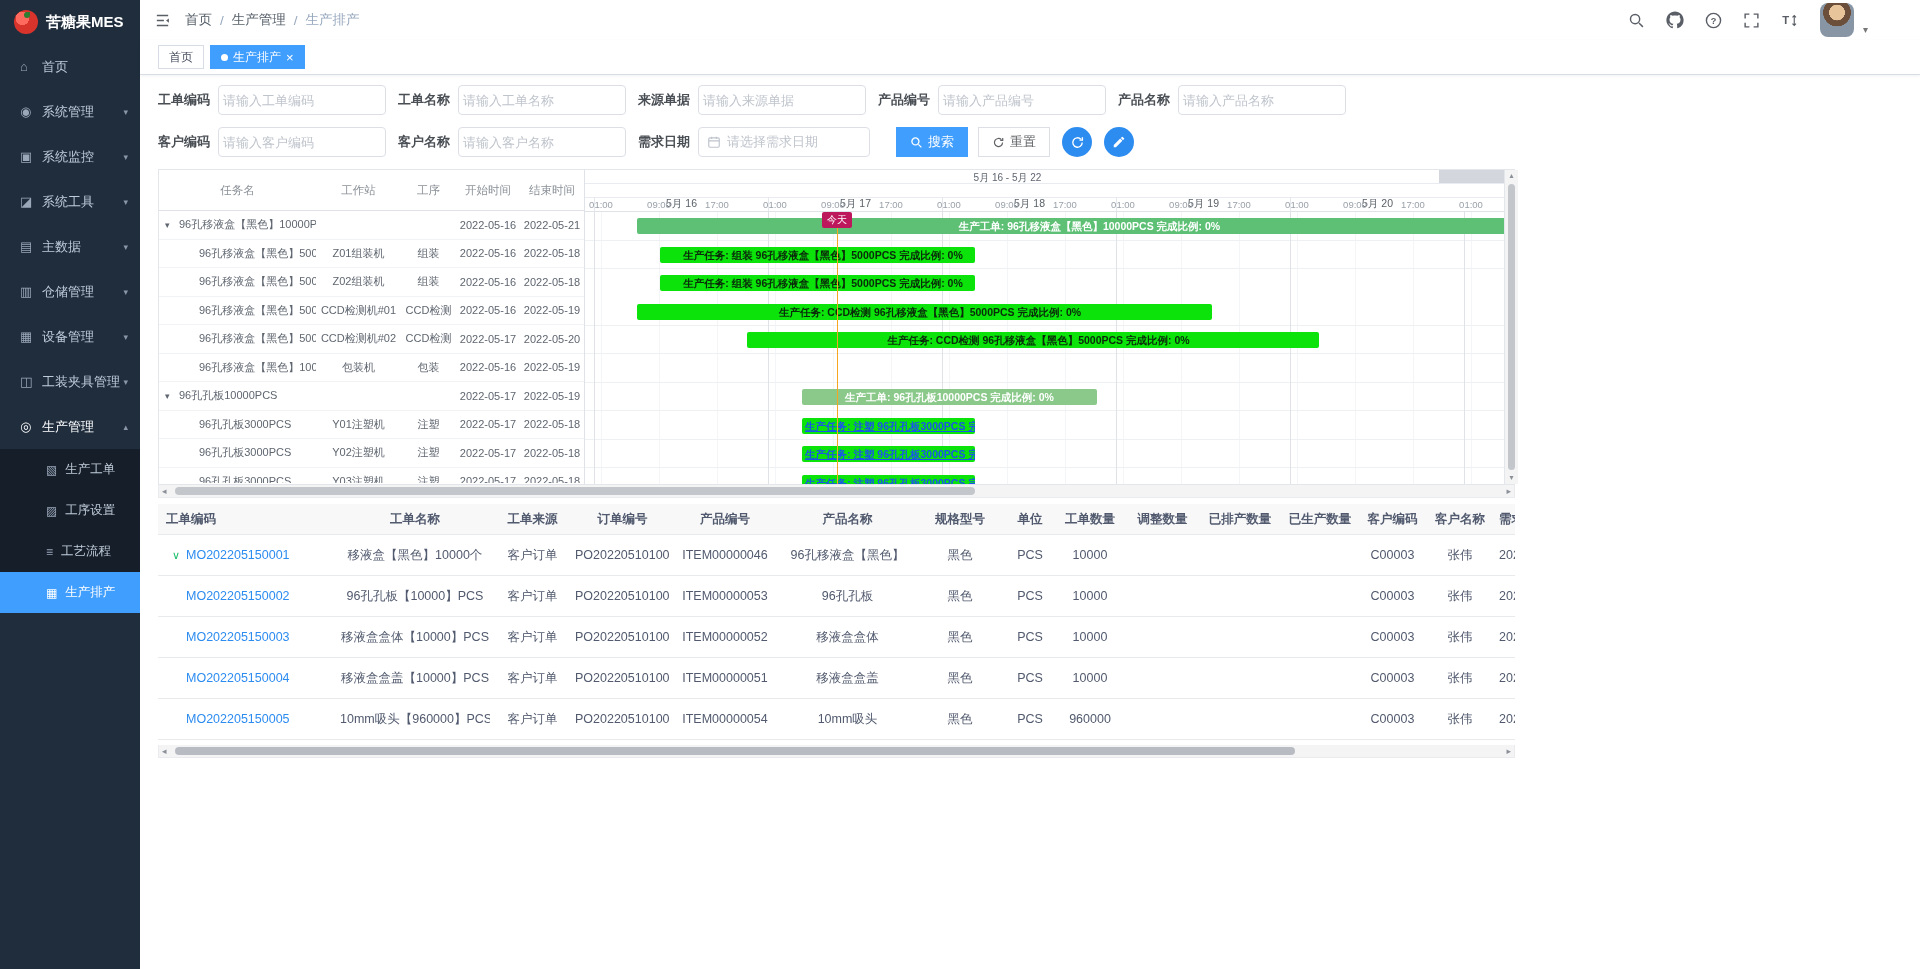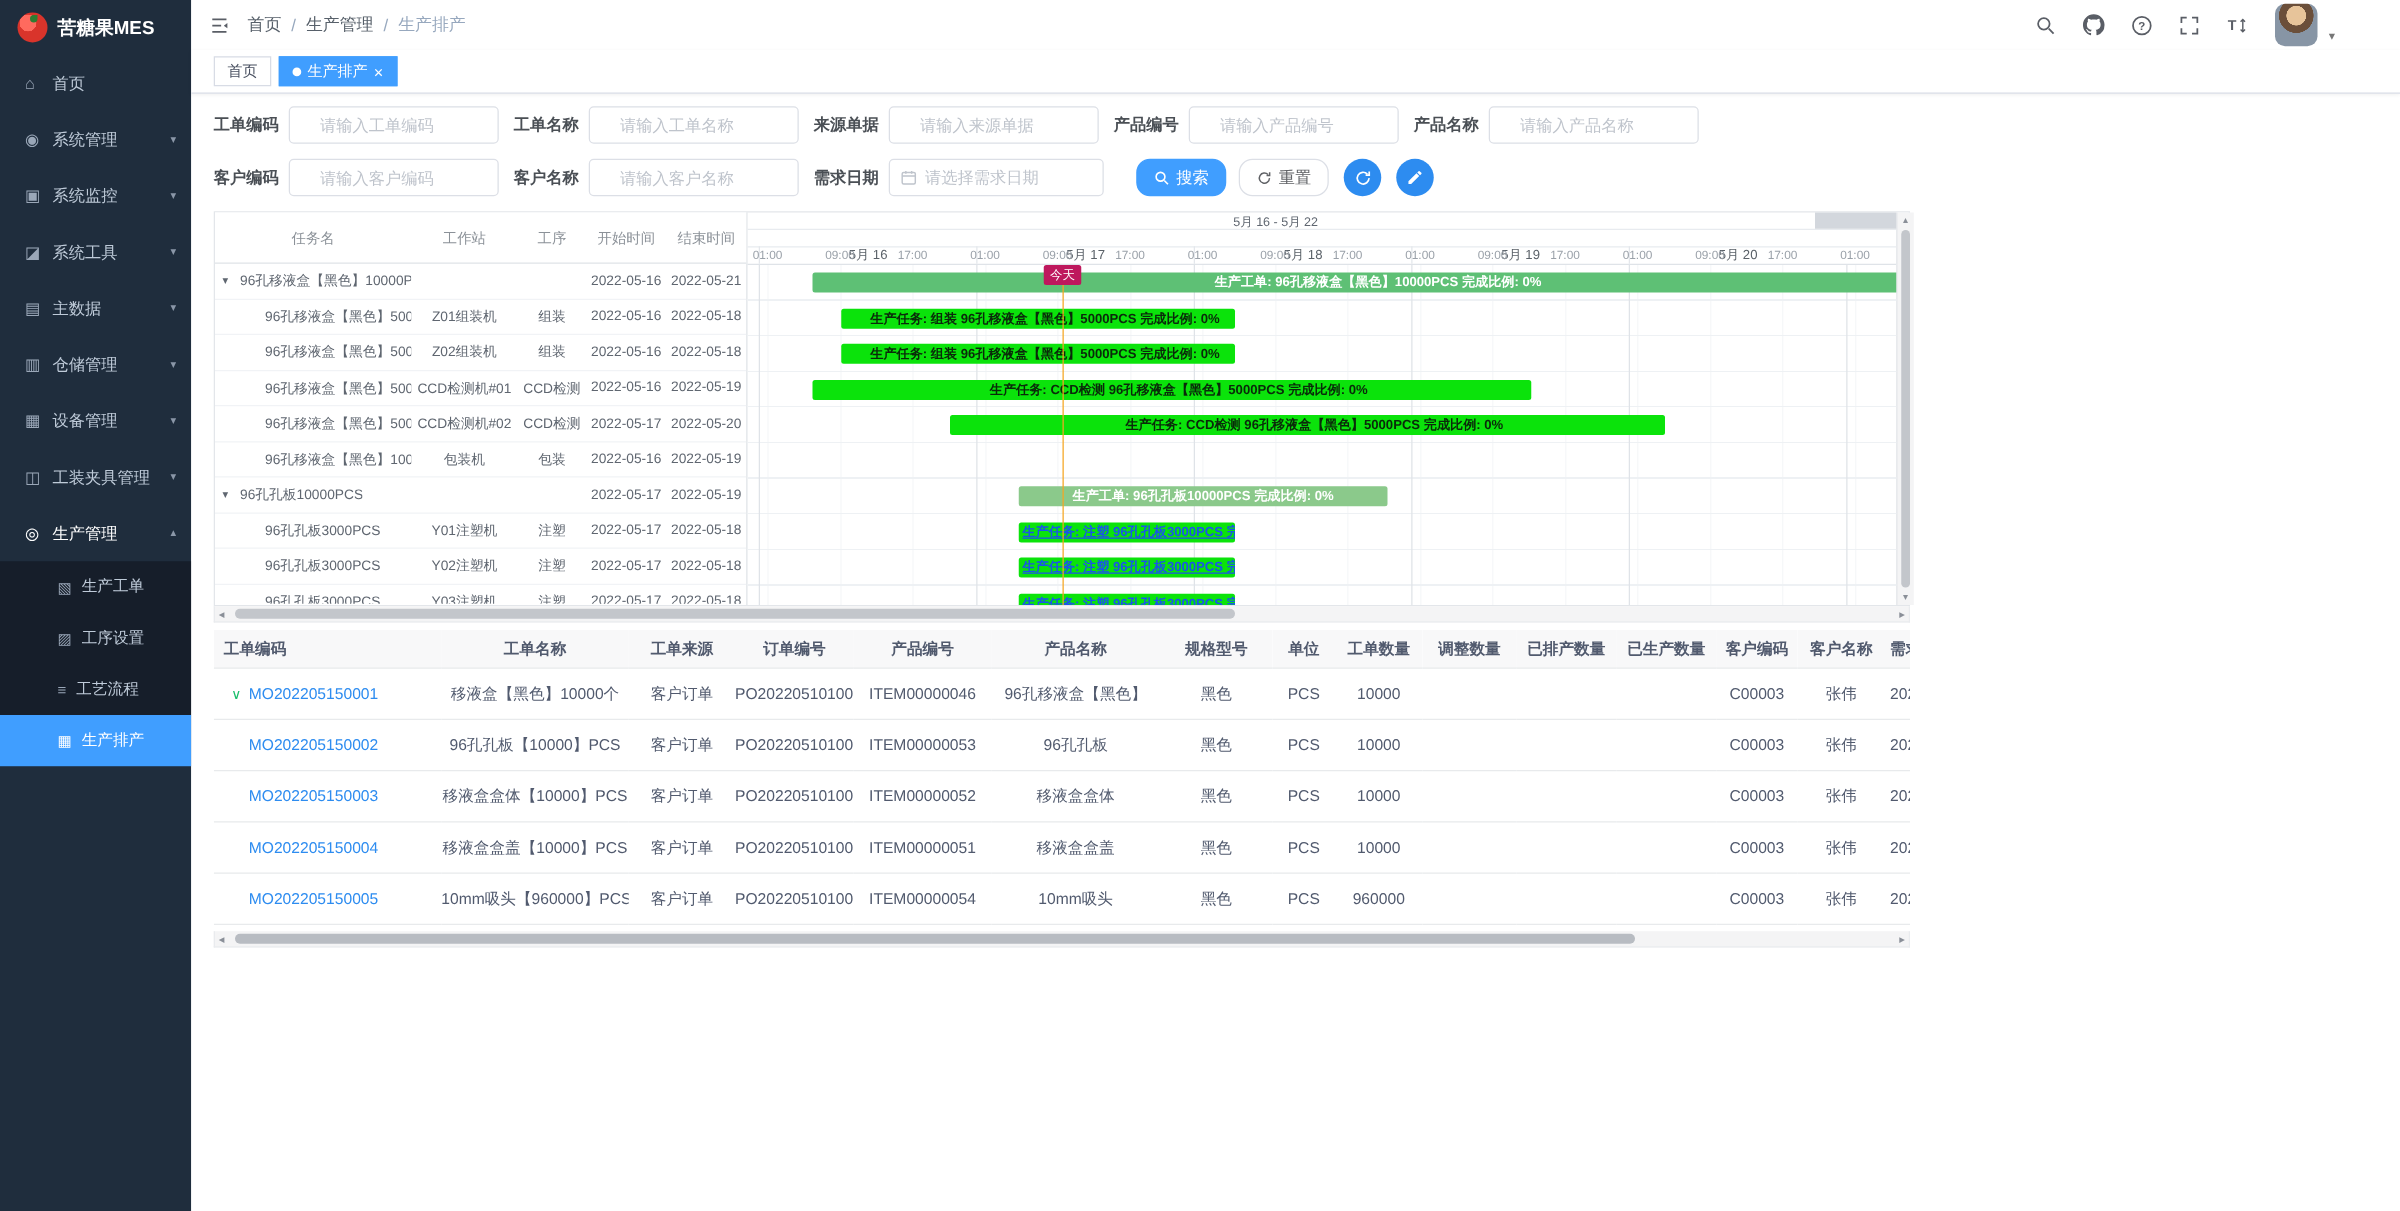--- a/index.html
+++ b/index.html
@@ -1,20 +1,20 @@
 <!DOCTYPE html>
 <html><head>
 <meta charset="utf-8">
 <style>
   html,body{margin:0;padding:0;}
   body{width:1920px;height:969px;overflow:hidden;font-family:"Liberation Sans","DejaVu Sans",sans-serif;background:#fff;}
   .app{display:flex;width:1920px;height:969px;}
 
   
-  .sidebar{width:153px;background:#1f2d3d;height:100%;flex:none;display:flex;flex-direction:column;}
+  .sidebar{width:140px;background:#1f2d3d;height:100%;flex:none;display:flex;flex-direction:column;}
   .logo{height:44px;display:flex;align-items:center;padding-left:14px;gap:8px;}
   .logo-mark{width:24px;height:24px;border-radius:50%;background:radial-gradient(circle at 35% 35%,#ff6a5e 0 30%,#d9342b 31% 100%);position:relative;flex:none;}
   .logo-mark::after{content:"";position:absolute;left:10px;top:2px;width:6px;height:6px;background:#2e7d32;border-radius:50% 0 50% 50%;}
   .logo-title{color:#fff;font-size:15px;font-weight:bold;}
   .menu{display:flex;flex-direction:column;}
   .menu-item{height:45px;display:flex;align-items:center;padding:0 12px 0 20px;color:#bfcbd9;font-size:13px;cursor:pointer;}
   .menu-item .mi-icon{width:22px;font-size:13px;color:#9aa7b8;flex:none;font-style:normal;}
   .menu-item .mi-label{flex:1;white-space:nowrap;}
   .menu-item .mi-chev{font-size:9px;color:#8费a;color:#8b97a8;}
   .menu-item.t-active{color:#fff;}
@@ -44,25 +44,25 @@
   .tag-active{background:#409eff;border-color:#409eff;color:#fff;}
   .tag-dot{width:7px;height:7px;border-radius:50%;background:#fff;display:inline-block;}
   .tag-close{font-size:13px;line-height:1;cursor:pointer;}
 
   .content{padding:10px 0 0 18px;width:1357px;}
 
   
   .filter-row{display:flex;align-items:center;margin-bottom:12px;}
   .filter-group{display:flex;align-items:center;margin-right:12px;}
   .f-label{font-size:13px;font-weight:bold;color:#4a4f55;margin-right:8px;white-space:nowrap;}
-  .f-input{width:168px;height:30px;box-sizing:border-box;border:1px solid #dcdfe6;border-radius:4px;padding:0 24px;font-size:13px;color:#606266;outline:none;font-family:inherit;}
+  .f-input{width:168px;height:30px;box-sizing:border-box;border:1px solid #dcdfe6;border-radius:4px;padding:0 4px;font-size:13px;color:#606266;outline:none;font-family:inherit;}
   .f-input::placeholder{color:#bfc4cc;}
   .date-input{width:172px;height:30px;box-sizing:border-box;border:1px solid #dcdfe6;border-radius:4px;display:flex;align-items:center;padding:0 8px;gap:6px;cursor:pointer;background:#fff;}
   .date-ph{font-size:13px;color:#bfc4cc;white-space:nowrap;}
-  .btn{height:30px;box-sizing:border-box;border-radius:11px;font-size:13px;display:inline-flex;align-items:center;gap:5px;padding:0 13px;cursor:pointer;font-family:inherit;}
+  .btn{height:30px;box-sizing:border-box;border-radius:0;font-size:13px;display:inline-flex;align-items:center;gap:5px;padding:0 13px;cursor:pointer;font-family:inherit;}
   .btn-primary{background:#409eff;border:1px solid #409eff;color:#fff;margin-left:14px;}
   .btn-plain{background:#fff;border:1px solid #dcdfe6;color:#606266;margin-left:10px;}
   .btn-circle{width:30px;height:30px;border-radius:50%;background:#2d8cf0;border:none;color:#fff;display:inline-flex;align-items:center;justify-content:center;cursor:pointer;margin-left:12px;padding:0;}
 
   
   .gantt{width:1357px;box-sizing:border-box;border:1px solid #e3e6ea;display:flex;margin-top:2px;}
   .g-left{width:425px;flex:none;border-right:1px solid #dfe3e8;}
   .g-left-head{height:40px;display:flex;align-items:center;border-bottom:1px solid #dfe3e8;background:#fff;}
   .g-hcell{font-size:11.5px;color:#8b9198;text-align:center;box-sizing:border-box;}
   .g-rows{height:272px;overflow:hidden;}

